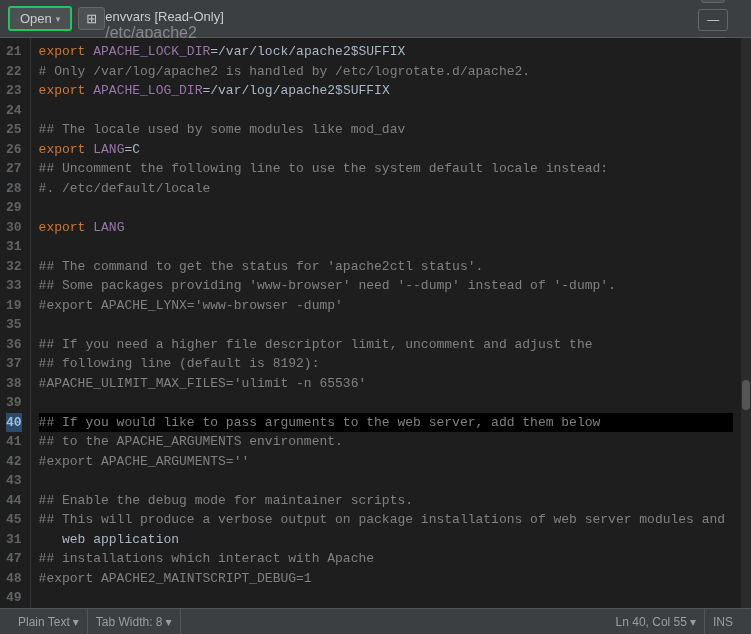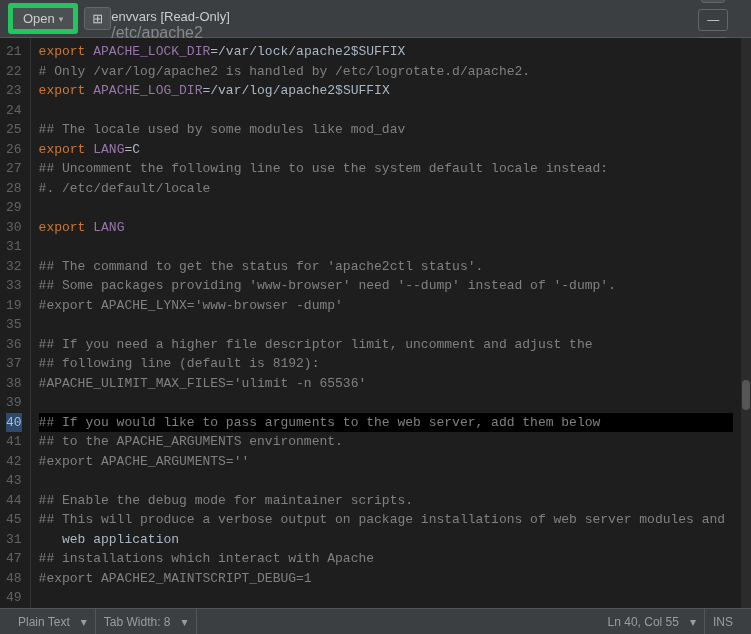--- a/index.html
+++ b/index.html
@@ -27,21 +27,21 @@
     }
     .titlebar-left {
       display: flex;
       align-items: center;
       gap: 6px;
     }
     .open-btn {
       display: flex;
       align-items: center;
       background: #4c5052;
-      border: 5px solid #22c55e;
+      border: 2px solid #22c55e;
       border-radius: 3px;
       color: #ccc;
       padding: 3px 10px;
       cursor: pointer;
       font-size: 13px;
       gap: 4px;
       text-align: right;
     }
     .chevron-down {
       font-size: 9px;
@@ -124,20 +124,21 @@
       background: #1e1e1e;
       color: #606366;
       padding: 4px 8px 4px 6px;
       text-align: right;
       font-size: 13px;
       line-height: 1.5;
       user-select: none;
       flex-shrink: 0;
       border-right: 1px solid #333;
       min-width: 30px;
+      font-weight: bold;
     }
     .line-numbers .ln {
       display: block;
     }
     .line-numbers .ln.active {
       background: #2d4a6a;
       color: #9bc0e8;
     }
     .code-content {
       flex: 1;
@@ -189,21 +190,21 @@
     }
     .status-section {
       display: flex;
       align-items: center;
       color: #9a9da0;
       font-family: sans-serif;
       font-size: 12px;
       padding: 0 8px;
       cursor: pointer;
       height: 100%;
-      gap: 11px;
+      gap: 3px;
       border-right: 1px solid #555;
     }
     .status-section:last-child { border-right: none; }
     .status-spacer { flex: 1; }
     .ins-badge {
       display: flex;
       align-items: center;
       color: #9a9da0;
       font-family: sans-serif;
       font-size: 12px;

